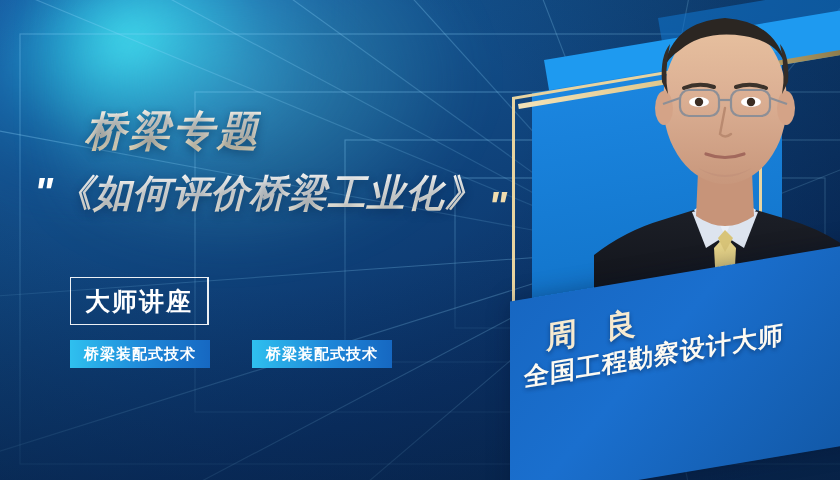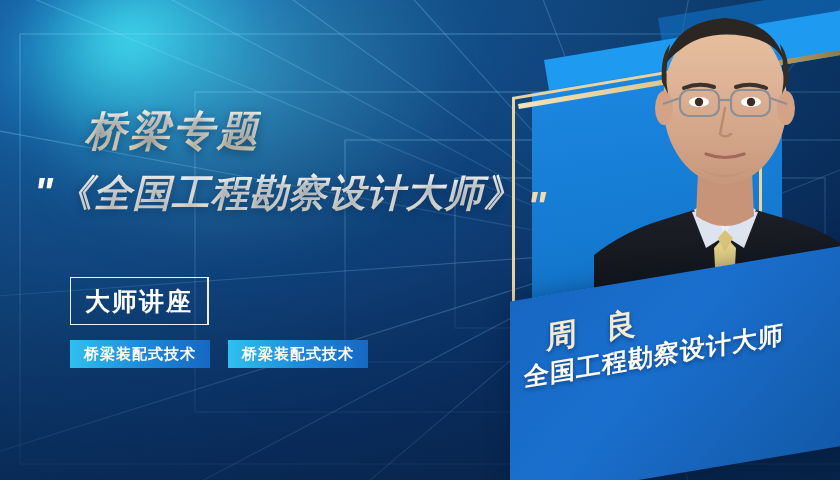--- a/index.html
+++ b/index.html
@@ -138,21 +138,21 @@
     white-space:nowrap;
   }
   .info-right{
     display:flex;align-items:center;justify-content:center;
     padding:0 12px;
     font-size:25px;font-weight:400;letter-spacing:0px;color:#ffffff;
     white-space:nowrap;
   }
 
   
-  .chips{position:absolute;left:70px;top:340px;display:flex;gap:18px;}
+  .chips{position:absolute;left:70px;top:340px;display:flex;gap:42px;}
   .chip{
     height:28px;padding:0 14px;
     display:flex;align-items:center;justify-content:center;
     font-size:15px;font-weight:700;letter-spacing:1px;color:#ffffff;
     background:linear-gradient(90deg,#2fc0ef 0%,#1e86d8 55%,#1668c2 100%);
     white-space:nowrap;
   }
 </style>
 </head>
 <body>
@@ -284,21 +284,21 @@
   <div class="name-banner"></div>
   <div class="name-banner-inner">
     <div class="sp-name">周 良</div>
     <div class="sp-title">全国工程勘察设计大师</div>
   </div>
 
   <div class="headline">桥梁专题</div>
 
   <div class="subline-wrap">
     <span class="q-open">"</span>
-    <span class="subline">《全国工程勘察设计大师》</span>
+    <span class="subline">《如何评价桥梁工业化》</span>
     <span class="q-close">"</span>
   </div>
 
   <div class="info-box">
     <div class="info-left">大师讲座</div>
   </div>
 
   <div class="chips">
     <div class="chip">桥梁装配式技术</div>
     <div class="chip">桥梁装配式技术</div>

